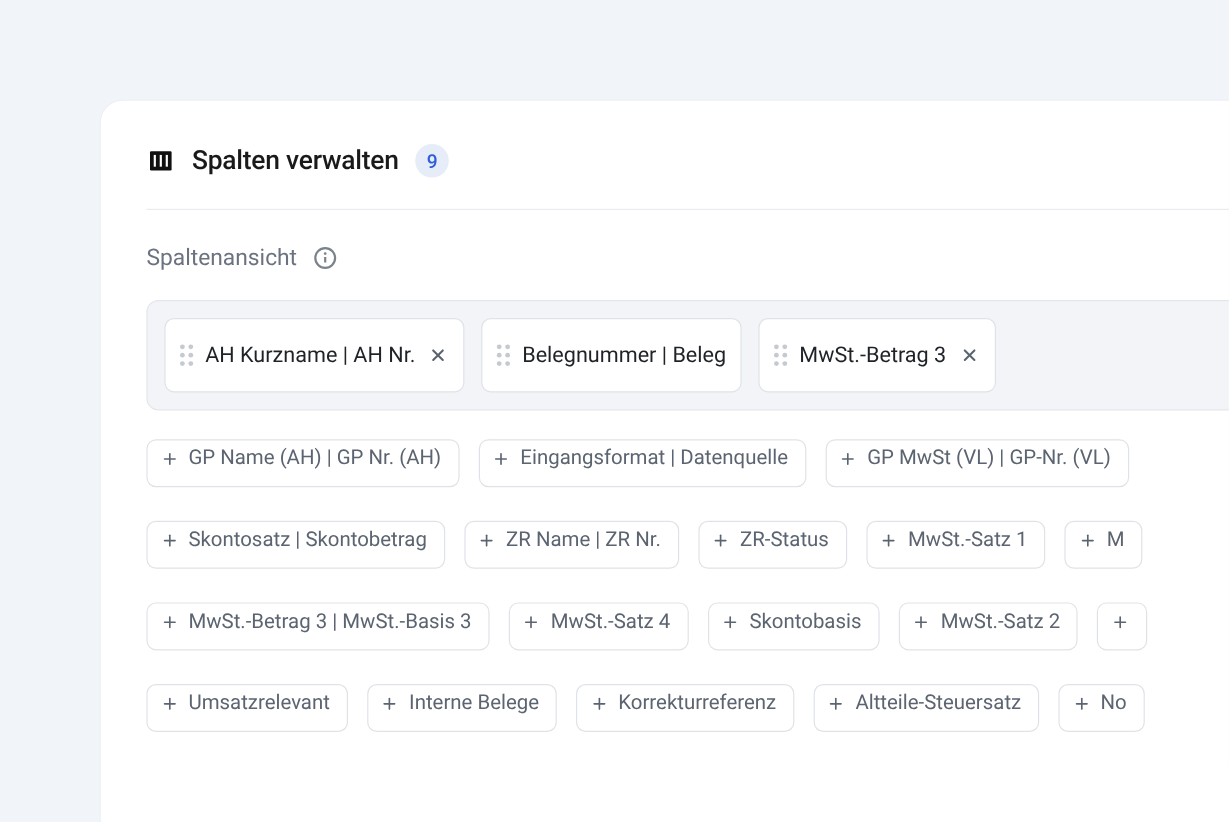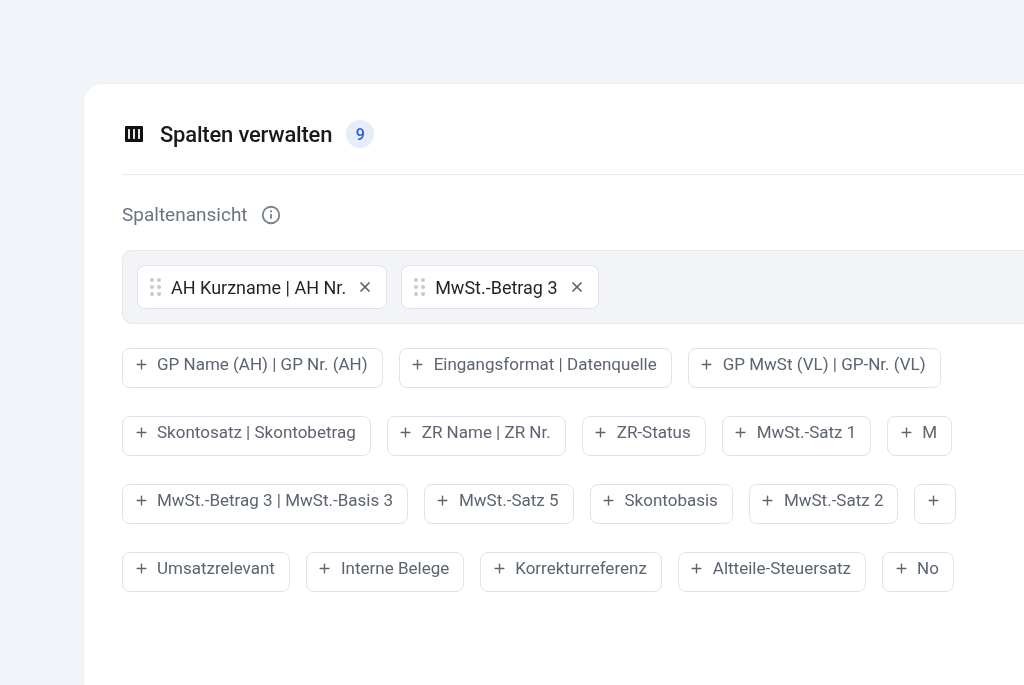--- a/index.html
+++ b/index.html
@@ -82,21 +82,21 @@
       gap: 14px;
     }
     .chip {
       display: inline-flex;
       align-items: center;
       background: #fff;
       border: 1px solid #dfe3e8;
       border-radius: 8px;
       padding: 8px 12px;
       gap: 10px;
-      height: 44px;
+      height: 62px;
       white-space: nowrap;
     }
     .chip-label {
       font-size: 18px;
       color: #1f2328;
     }
     .drag-handle {
       display: grid;
       grid-template-columns: repeat(2, 4px);
       grid-template-rows: repeat(3, 4px);
@@ -189,20 +189,31 @@
           <span></span>
         </span>
       <span class="chip-label">AH Kurzname | AH Nr.</span>
       <span class="close-x">
         <svg viewBox="0 0 24 24" width="16" height="16" stroke="#5b6470" stroke-width="2.6" stroke-linecap="round">
             <line x1="6" y1="6" x2="18" y2="18"></line>
             <line x1="18" y1="6" x2="6" y2="18"></line>
           </svg>
       </span>
     </div>
+    <div class="chip">
+      <span class="drag-handle">
+          <span></span>
+          <span></span>
+          <span></span>
+          <span></span>
+          <span></span>
+          <span></span>
+        </span>
+      <span class="chip-label">Belegnummer | Beleg</span>
+    </div>
     <div class="chip" style="flex-basis:100%; max-width:max-content;">
       <span class="drag-handle">
           <span></span>
           <span></span>
           <span></span>
           <span></span>
           <span></span>
           <span></span>
         </span>
       <span class="chip-label">MwSt.-Betrag 3</span>
@@ -302,21 +313,21 @@
         </span>
       <span class="add-chip-label">MwSt.-Betrag 3 | MwSt.-Basis 3</span>
     </div>
     <div class="add-chip">
       <span class="plus-icon">
           <svg viewBox="0 0 24 24" width="15" height="15" stroke="#5b6470" stroke-width="2.2" stroke-linecap="round">
             <line x1="12" y1="5" x2="12" y2="19"></line>
             <line x1="5" y1="12" x2="19" y2="12"></line>
           </svg>
         </span>
-      <span class="add-chip-label">MwSt.-Satz 5</span>
+      <span class="add-chip-label">MwSt.-Satz 4</span>
     </div>
     <div class="add-chip">
       <span class="plus-icon">
           <svg viewBox="0 0 24 24" width="15" height="15" stroke="#5b6470" stroke-width="2.2" stroke-linecap="round">
             <line x1="12" y1="5" x2="12" y2="19"></line>
             <line x1="5" y1="12" x2="19" y2="12"></line>
           </svg>
         </span>
       <span class="add-chip-label">Skontobasis</span>
     </div>

